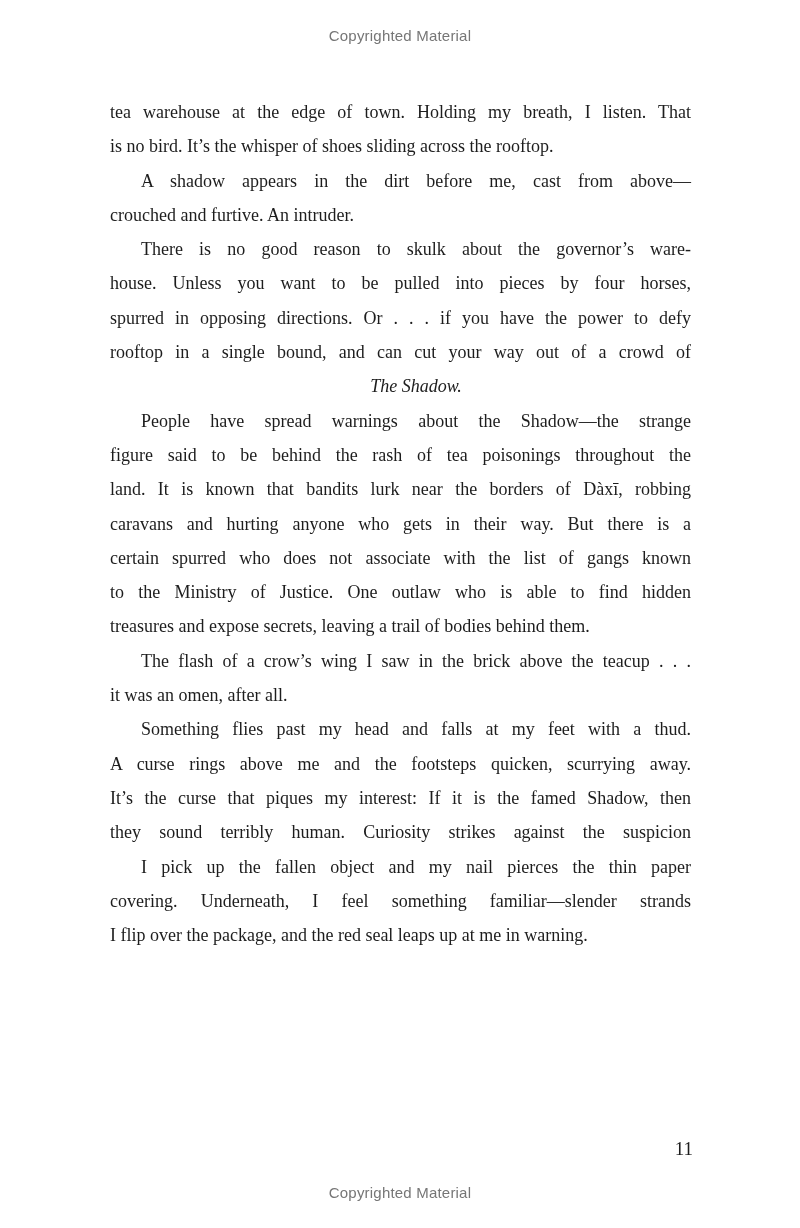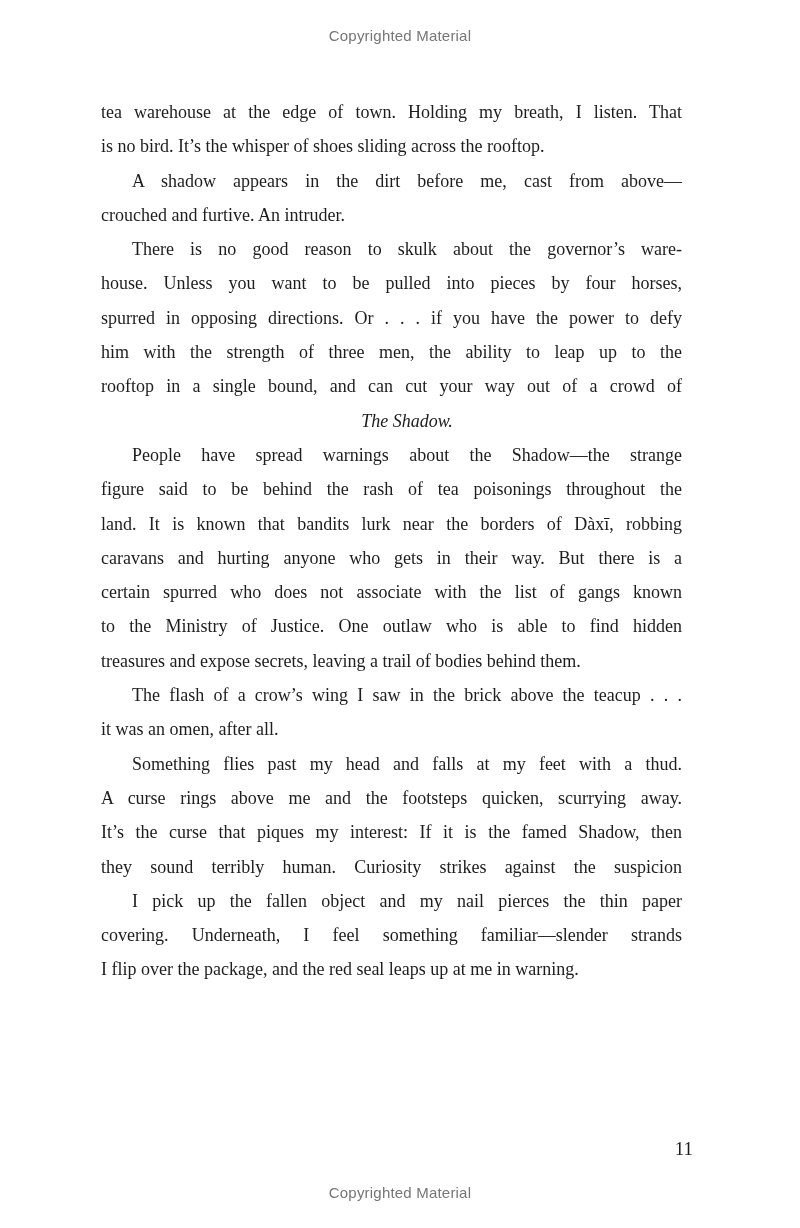--- a/index.html
+++ b/index.html
@@ -23,21 +23,21 @@
     text-align: center;
     font-family: "Liberation Sans", "DejaVu Sans", sans-serif;
     font-size: 15px;
     letter-spacing: 0.2px;
     color: #767676;
   }
   .copyright-top { top: 27px; }
   .copyright-bottom { top: 1184px; }
   .text-block {
     position: absolute;
-    left: 101px;
+    left: 110px;
     top: 95px;
     width: 581px;
     color: #1d1d1d;
     font-size: 18px;
   }
   .para { margin: 0; padding: 0; }
   .line {
     line-height: 34.3px;
     height: 34.3px;
     text-align: left;
@@ -69,21 +69,20 @@
         <div class="line">is no bird. It’s the whisper of shoes sliding across the rooftop.</div>
       </div>
       <div class="para">
         <div class="line just indent">A shadow appears in the dirt before me, cast from above—</div>
         <div class="line">crouched and furtive. An intruder.</div>
       </div>
       <div class="para">
         <div class="line just indent">There is no good reason to skulk about the governor’s ware-</div>
         <div class="line just">house. Unless you want to be pulled into pieces by four horses,</div>
         <div class="line just">spurred in opposing directions. Or . . . if you have the power to defy</div>
-        <div class="line just">him with the strength of three men, the ability to leap up to the</div>
         <div class="line just">rooftop in a single bound, and can cut your way out of a crowd of</div>
       </div>
       <div class="para italic">
         <div class="line indent">The Shadow.</div>
       </div>
       <div class="para">
         <div class="line just indent">People have spread warnings about the Shadow—the strange</div>
         <div class="line just">figure said to be behind the rash of tea poisonings throughout the</div>
         <div class="line just">land. It is known that bandits lurk near the borders of Dàxī, robbing</div>
         <div class="line just">caravans and hurting anyone who gets in their way. But there is a</div>

